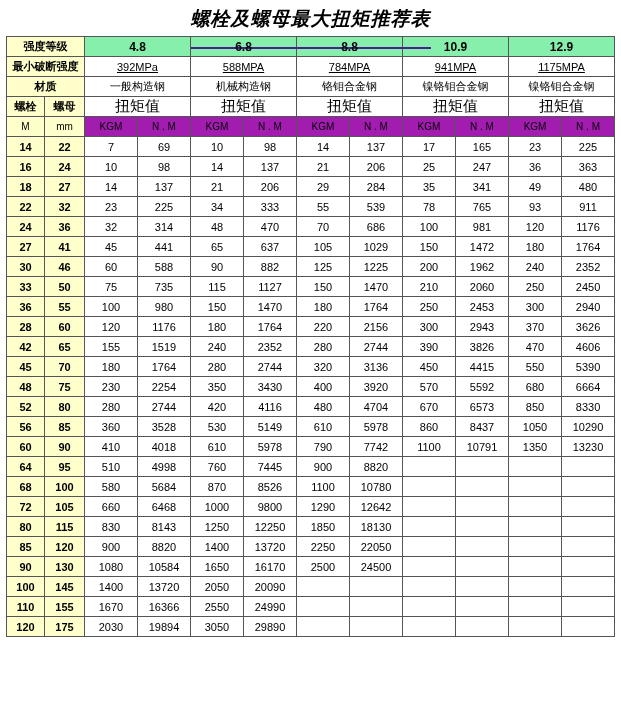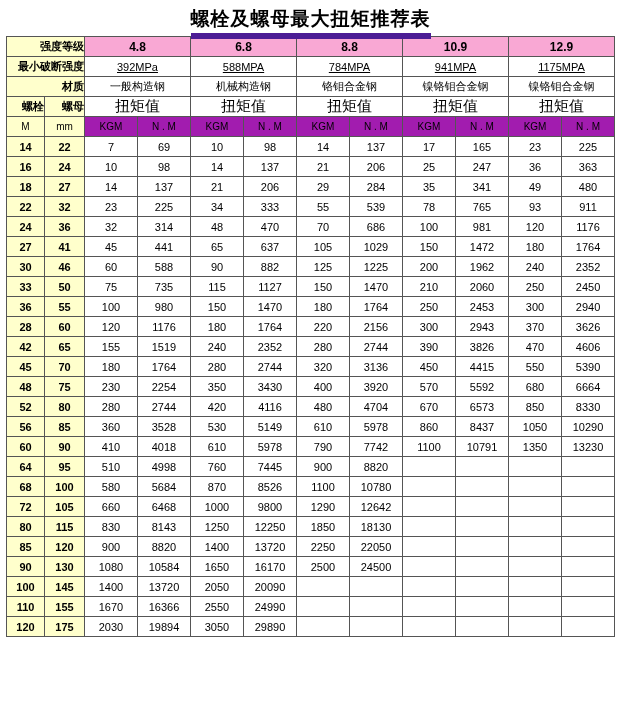--- a/index.html
+++ b/index.html
@@ -17,43 +17,44 @@
   }
   .title{
     text-align:center;
     font-size:19px;
     font-weight:bold;
     letter-spacing:1px;
     padding:6px 0 4px 0;
     font-family:"DejaVu Sans","Liberation Sans",sans-serif;
   }
   .title .underline{
-    border-bottom:6px solid #4c1d95;
-    padding-bottom:4px;
+    border-bottom:2px solid #4c1d95;
+    padding-bottom:18px;
+    font-style:italic;
   }
   table{
     border-collapse:collapse;
     width:609px;
     table-layout:fixed;
     font-size:11px;
   }
   td,th{
     border:1px solid #555;
     text-align:center;
     vertical-align:middle;
     padding:0;
     height:19px;
     font-weight:normal;
     overflow:hidden;
     white-space:nowrap;
   }
-  .hdr-yellow{background:#f9a8d4;font-weight:bold;}
+  .hdr-yellow{background:#86efac;font-weight:bold;}
   .hdr-yellow-sm{background:#ffffcc;}
   .hdr-white{background:#ffffff;}
-  .lab{background:#ffffcc;font-weight:bold;text-align:right;}
+  .lab{background:#ffffcc;font-weight:bold;}
   .blue{background:#a21caf;}
   .body-cell{background:#ffffff;}
   .mcell{background:#ffffcc;font-weight:bold;}
   .grade{font-weight:bold;font-size:12px;}
   .strength{font-size:11px;text-decoration:underline;}
   .mat{font-size:11px;}
   .torque{font-size:15px;}
   .unit{font-size:10px;}
   .empty{background:#ffffff;}
   col.c-m{width:38px;}

